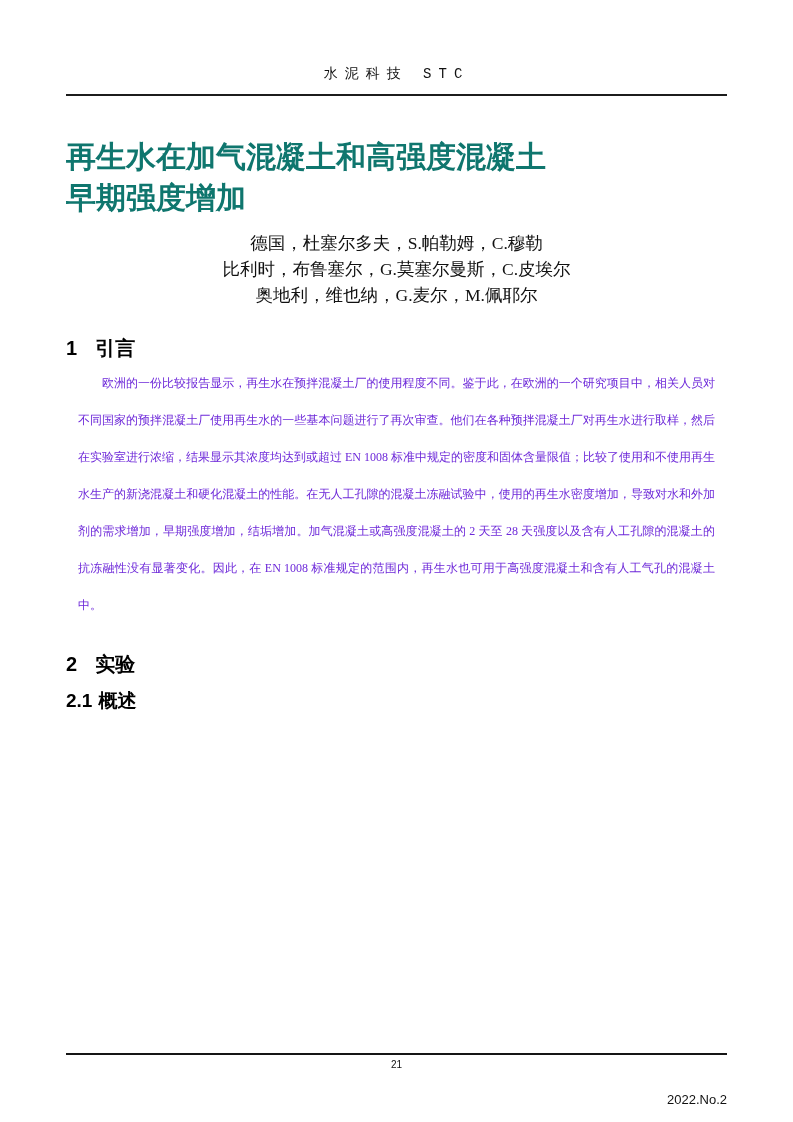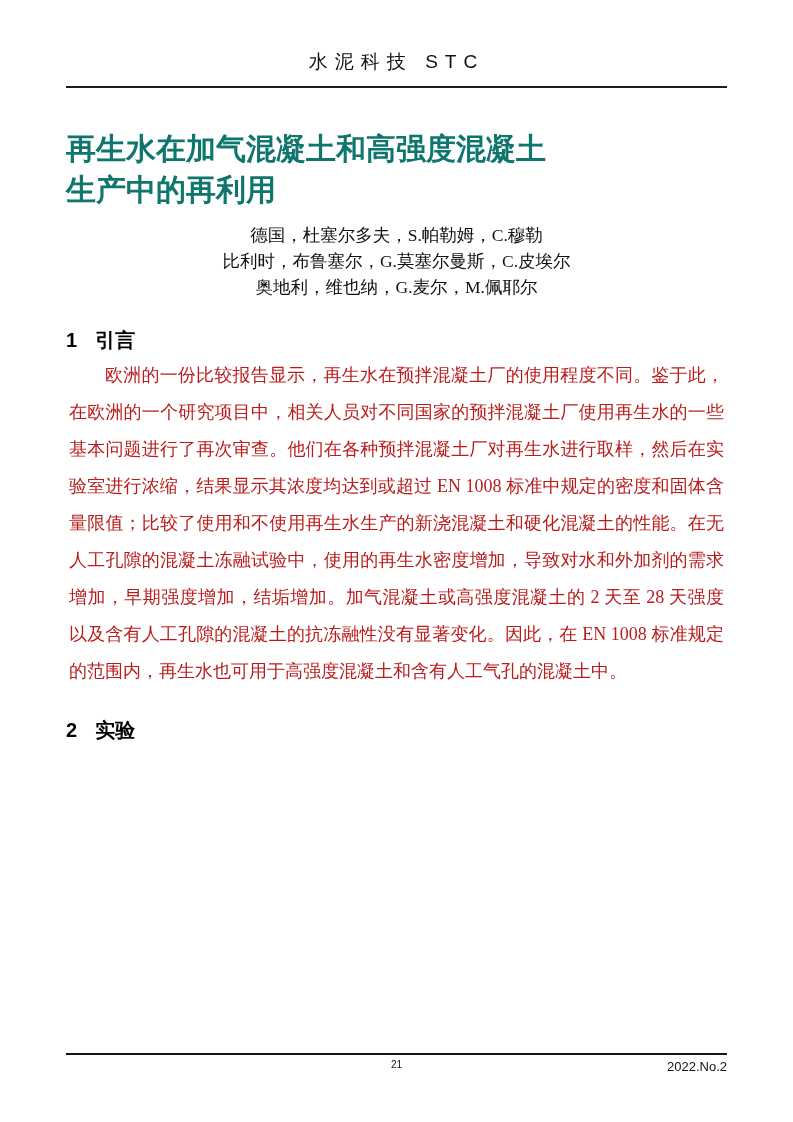--- a/index.html
+++ b/index.html
@@ -17,24 +17,24 @@
     overflow: hidden;
   }
   .content {
     position: absolute;
     left: 66px;
     width: 661px;
     top: 0;
   }
   .journal-header {
     text-align: center;
-    padding-top: 49px;
-    font-size: 19px;
+    padding-top: 65px;
+    font-size: 14px;
     letter-spacing: 7px;
-    font-family: Liberation Sans, sans-serif;
+    font-family: Liberation Mono, monospace;
     color: #111111;
   }
   .header-rule {
     margin-top: 11px;
     border: none;
     border-top: 2px solid #1c1c1c;
     width: 100%;
   }
   .article-title {
     margin-top: 40px;
@@ -70,27 +70,27 @@
     font-weight: bold;
     font-size: 19px;
     line-height: 27px;
     color: #000000;
   }
   .subsection-heading .sec-num {
     display: inline-block;
     margin-right: 6px;
   }
   .body-para {
-    margin: 3px;
+    margin: 12px;
     margin-top: 3px;
-    font-size: 18px;
+    font-size: 12px;
     line-height: 37px;
     text-align: justify;
     text-indent: 2em;
-    color: #b91c1c;
+    color: #6d28d9;
     font-family: "Liberation Serif", serif;
   }
   .body-para + .body-para {
     margin-top: 0;
   }
   .footer-rule {
     position: absolute;
     left: 66px;
     width: 661px;
     top: 1053px;
@@ -103,60 +103,63 @@
     top: 1059px;
     left: 0;
     width: 793px;
     text-align: center;
     font-family: "Liberation Sans", sans-serif;
     font-size: 10px;
     color: #111111;
   }
   .footer-issue {
     position: absolute;
-    top: 1059px;
+    top: 1092px;
     right: 66px;
     font-family: "Liberation Sans", sans-serif;
     font-size: 13px;
     color: #111111;
     text-align: center;
   }
 </style>
 </head>
 <body>
 
 <div class="page">
   <div class="content">
 
     <div class="journal-header">水泥科技 STC</div>
 
     <hr class="header-rule">
 
     <div class="article-title">
       <div>再生水在加气混凝土和高强度混凝土</div>
-      <div>生产中的再利用</div>
+      <div>早期强度增加</div>
     </div>
 
     <div class="authors">
       <div>德国，杜塞尔多夫，S.帕勒姆，C.穆勒</div>
       <div>比利时，布鲁塞尔，G.莫塞尔曼斯，C.皮埃尔</div>
       <div>奥地利，维也纳，G.麦尔，M.佩耶尔</div>
     </div>
 
     <div class="section-heading">
       <span class="sec-num">1</span><span>引言</span>
     </div>
 
     <p class="body-para">欧洲的一份比较报告显示，再生水在预拌混凝土厂的使用程度不同。鉴于此，在欧洲的一个研究项目中，相关人员对不同国家的预拌混凝土厂使用再生水的一些基本问题进行了再次审查。他们在各种预拌混凝土厂对再生水进行取样，然后在实验室进行浓缩，结果显示其浓度均达到或超过 EN 1008 标准中规定的密度和固体含量限值；比较了使用和不使用再生水生产的新浇混凝土和硬化混凝土的性能。在无人工孔隙的混凝土冻融试验中，使用的再生水密度增加，导致对水和外加剂的需求增加，早期强度增加，结垢增加。加气混凝土或高强度混凝土的 2 天至 28 天强度以及含有人工孔隙的混凝土的抗冻融性没有显著变化。因此，在 EN 1008 标准规定的范围内，再生水也可用于高强度混凝土和含有人工气孔的混凝土中。</p>
 
 
     <div class="section-heading">
       <span class="sec-num">2</span><span>实验</span>
     </div>
 
+    <div class="subsection-heading">
+      <span class="sec-num">2.1</span><span>概述</span>
+    </div>
 
   </div>
 
   <hr class="footer-rule">
 
   <div class="footer-page-number">21</div>
 
   <div class="footer-issue">2022.No.2</div>
 </div>
 

